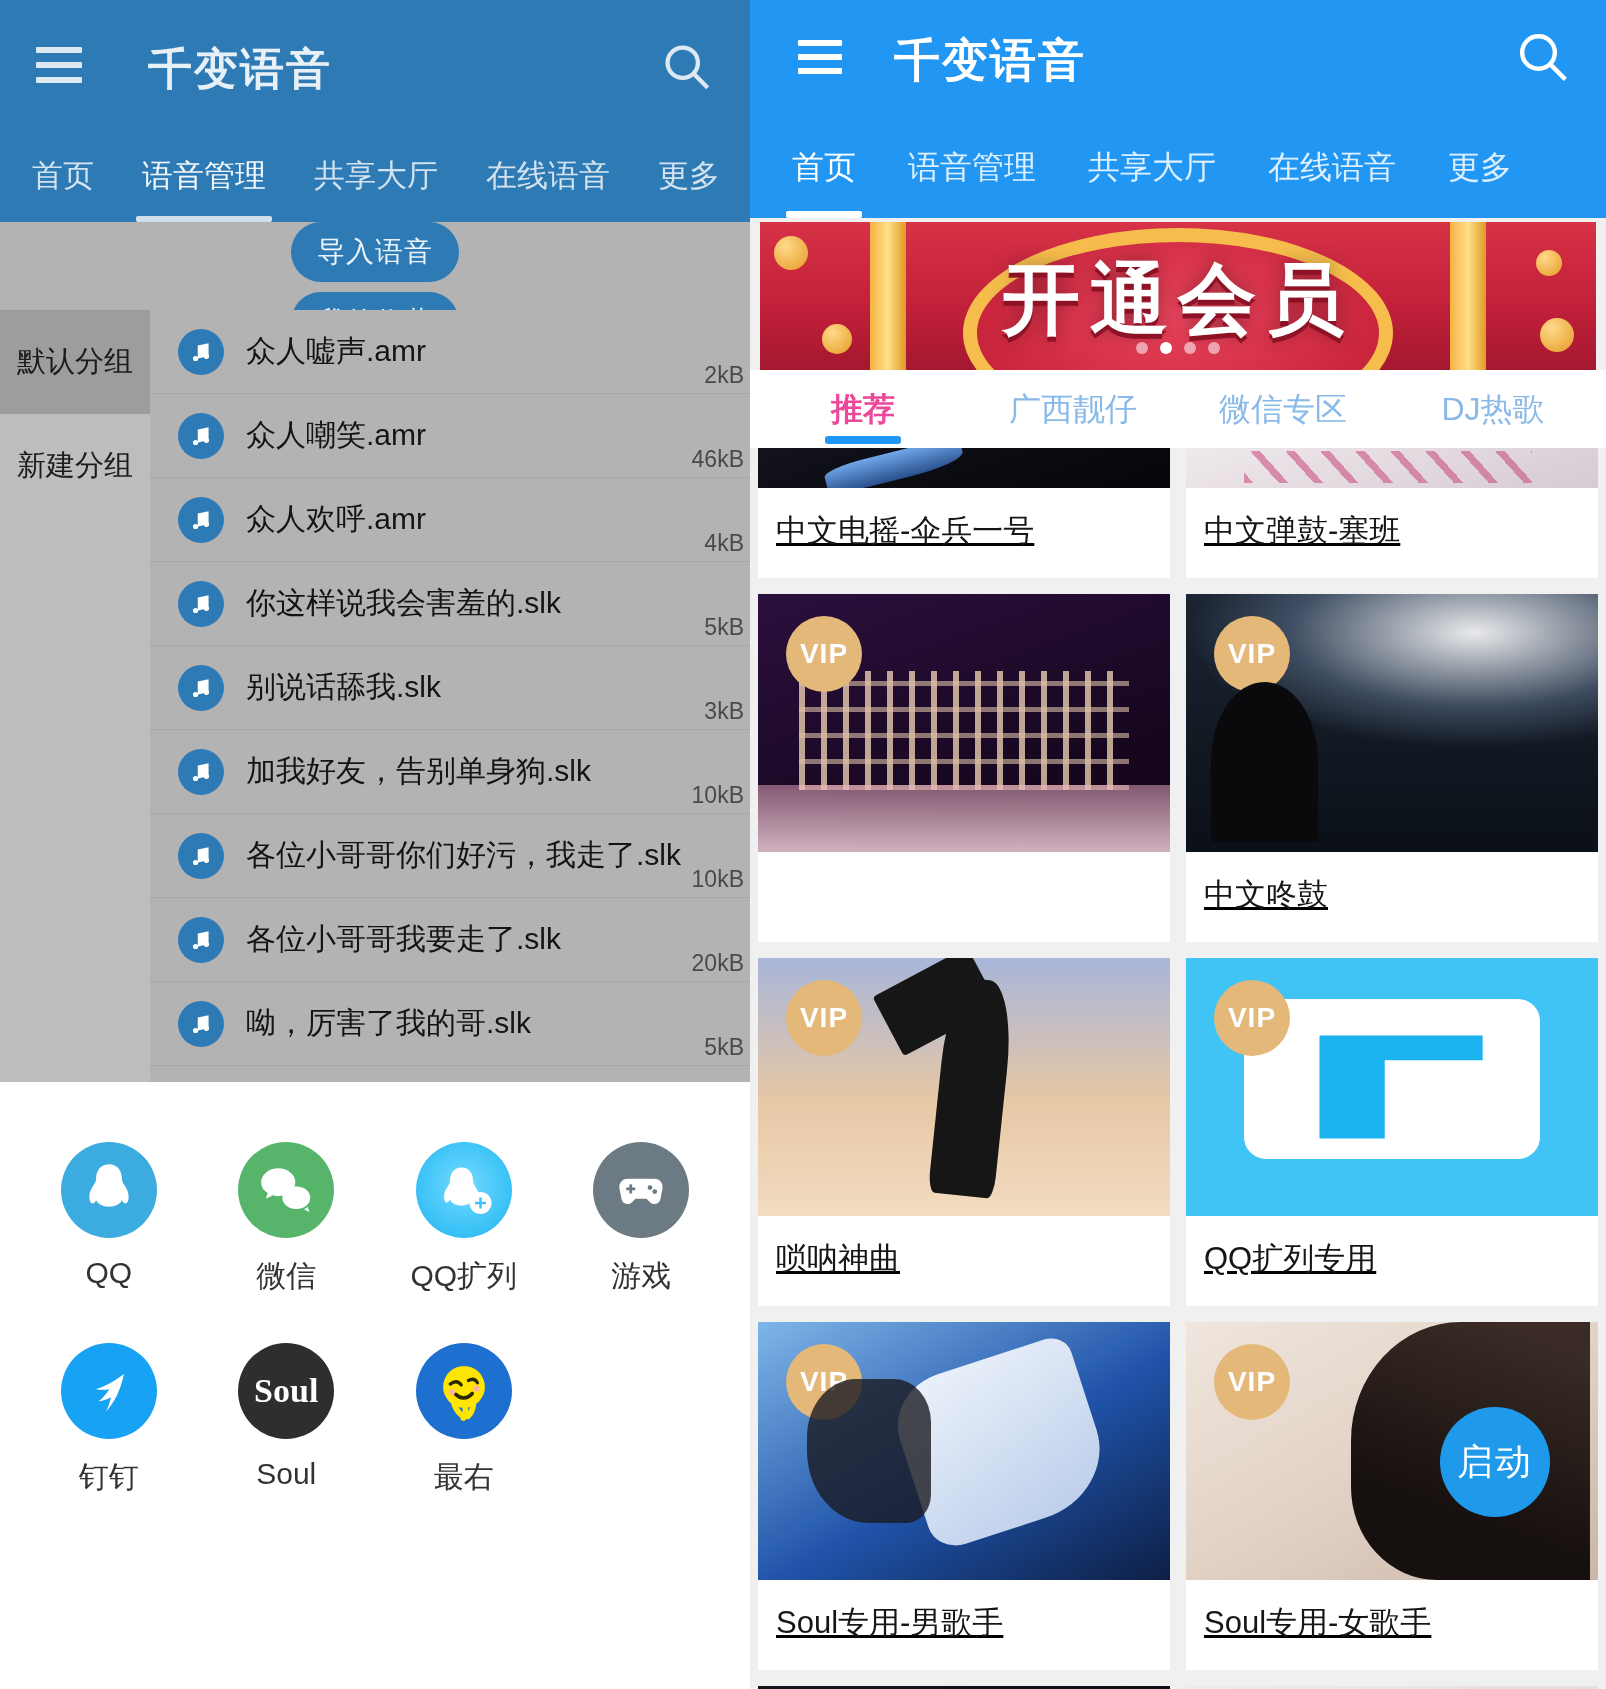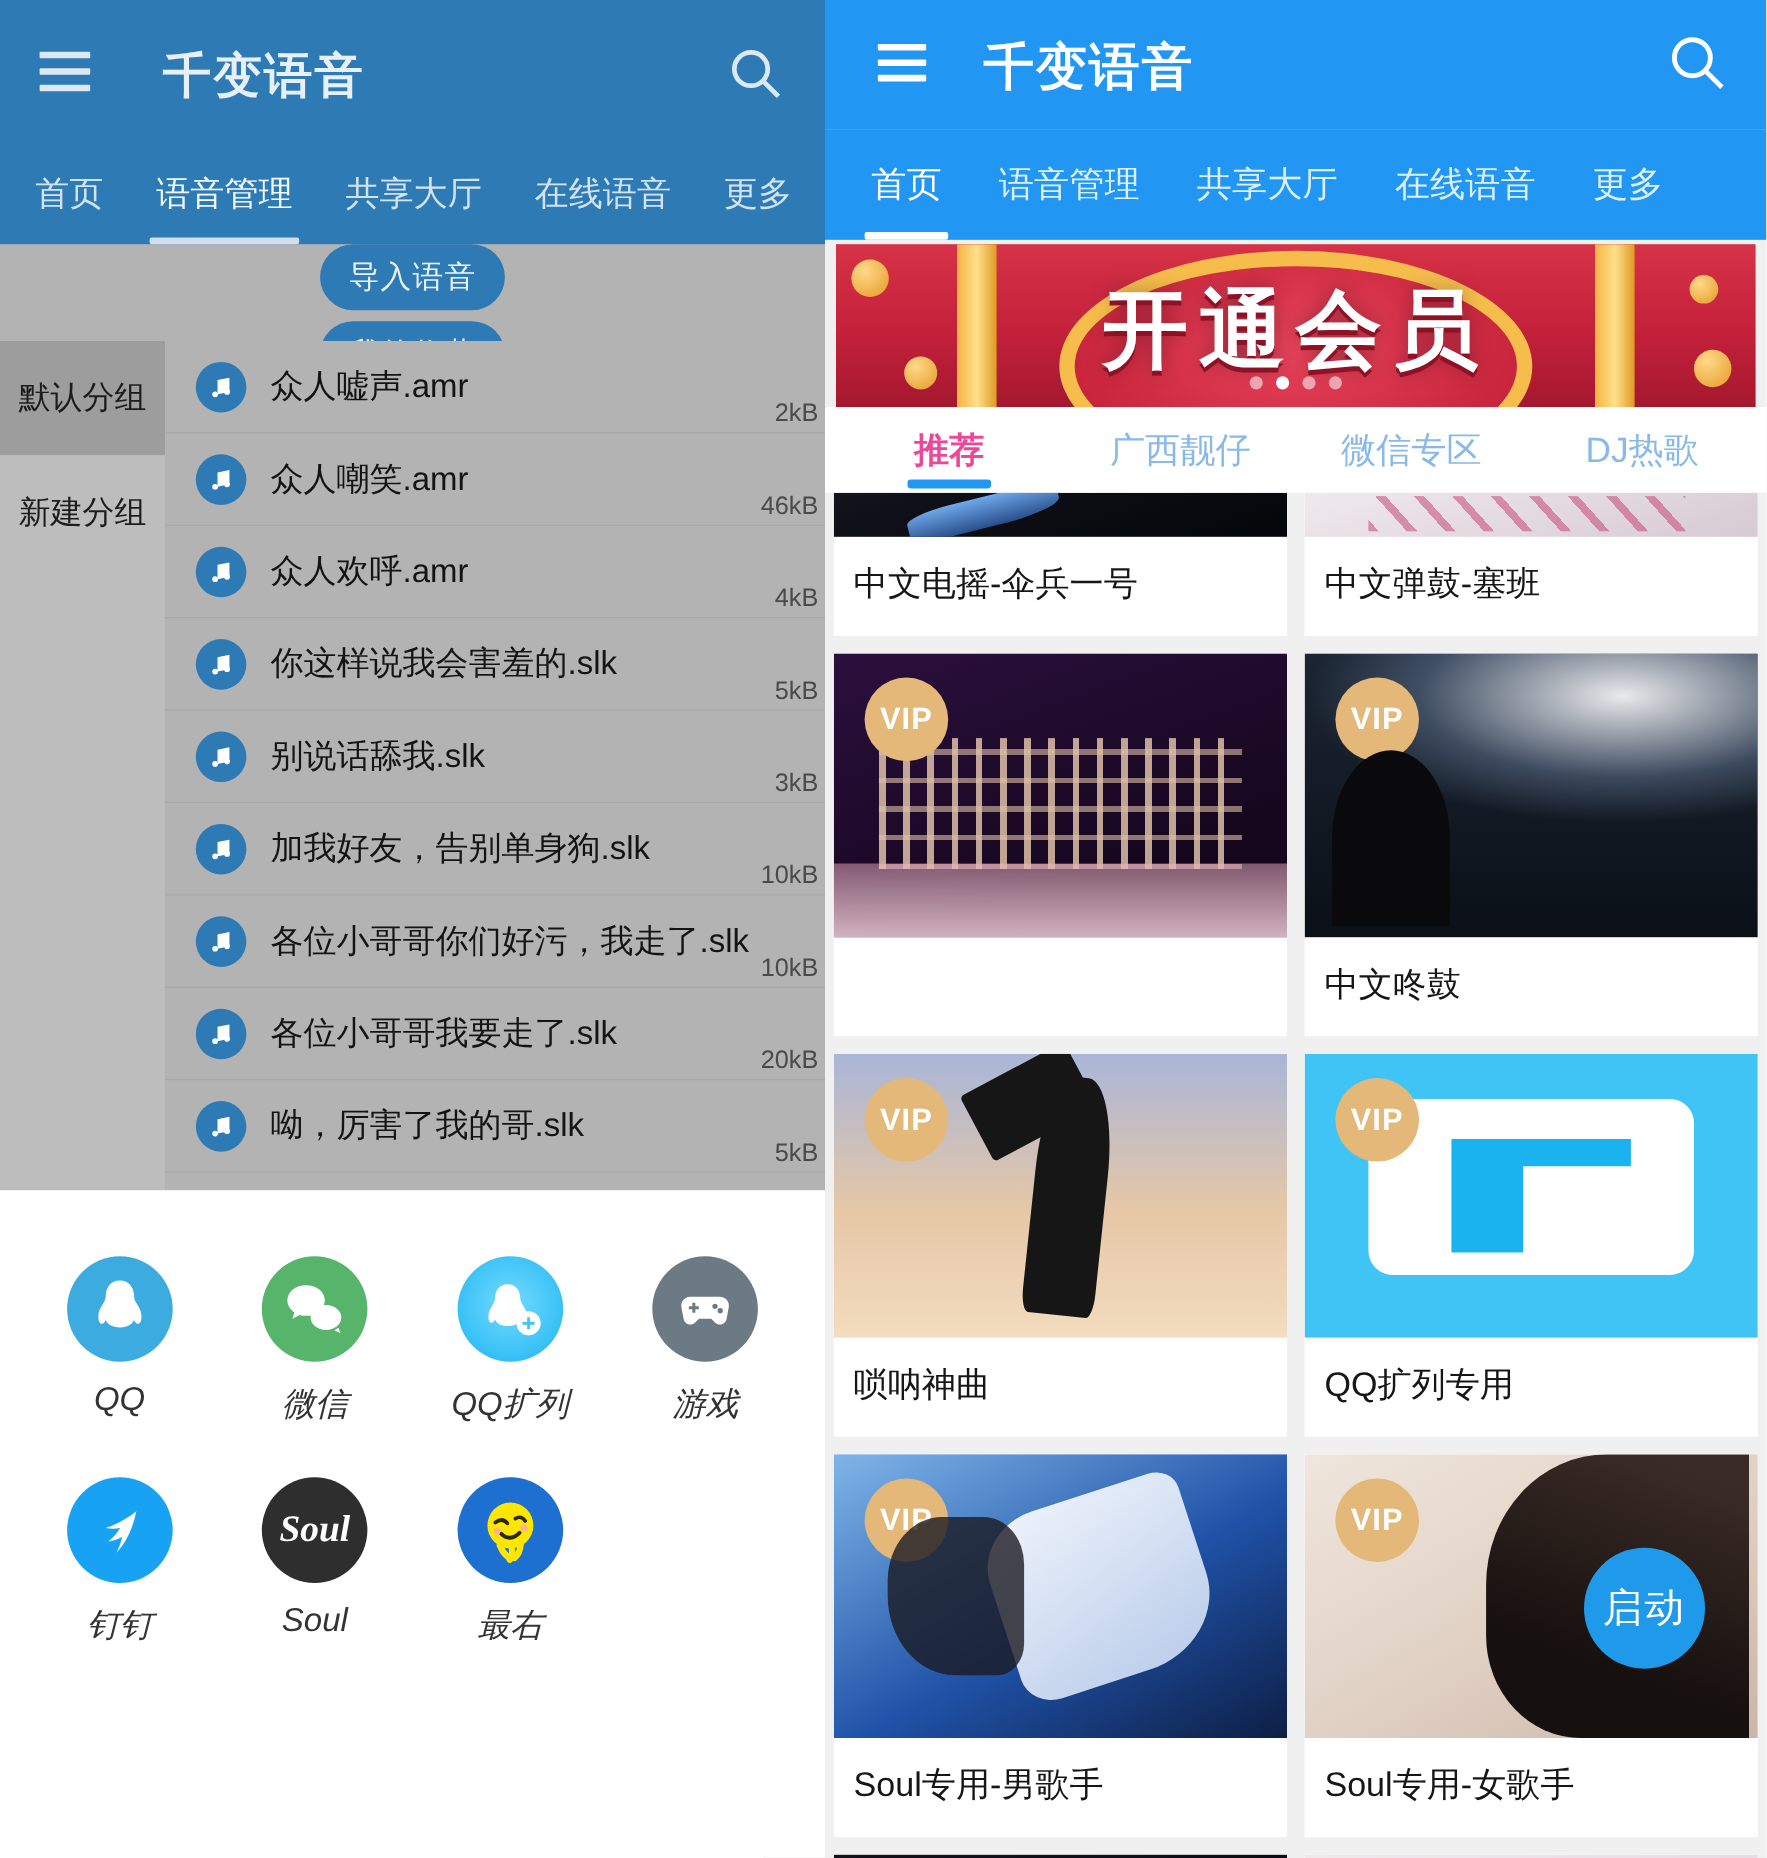--- a/index.html
+++ b/index.html
@@ -79,21 +79,21 @@
   .file-size {
     position: absolute; right: 6px; bottom: 4px;
     font-size: 23px; color: #4a4a4a;
   }
 
   .l-sheet {
     position: absolute; left: 0; right: 0; bottom: 0; height: 607px;
     background: #ffffff; padding: 60px 20px 0 20px;
   }
   .app-grid { display: grid; grid-template-columns: repeat(4, 1fr); row-gap: 46px; }
-  .app-cell { display: flex; flex-direction: column; align-items: center; cursor: pointer; font-style: italic; }
+  .app-cell { display: flex; flex-direction: column; align-items: center; cursor: pointer; }
   .app-ico {
     width: 96px; height: 96px; border-radius: 50%;
     display: flex; align-items: center; justify-content: center;
     position: relative; overflow: hidden;
   }
   .app-label { margin-top: 18px; font-size: 30px; color: #333; }
   .ico-qq { background: #3cabe0; }
   .ico-wechat { background: #56b56a; }
   .ico-qqext { background: radial-gradient(circle at 50% 45%, #74daff 0%, #3fc4f7 60%, #20b0ef 100%); }
   .ico-game { background: #6c7a83; }
@@ -165,21 +165,21 @@
   .cat-tab.active { color: #ec4899; font-weight: 700; }
   .cat-tab.active::after {
     content: ""; position: absolute; left: 50%; transform: translateX(-50%);
     bottom: 4px; width: 76px; height: 8px; background: #2196f3; border-radius: 3px;
   }
 
   .cards {
     padding: 0 8px 0 8px; display: grid; grid-template-columns: 1fr 1fr;
     column-gap: 16px; row-gap: 16px; background: #f0f0f0;
   }
-  .card { background: #ffffff; overflow: hidden; cursor: pointer; }
+  .card { background: #ffffff; overflow: hidden; cursor: pointer; text-decoration: underline; }
   .thumb { height: 258px; position: relative; overflow: hidden; }
   .card.clipped .thumb { height: 40px; }
   .vip {
     position: absolute; left: 28px; top: 22px; width: 76px; height: 76px;
     border-radius: 50%; background: #e3b878; color: #ffffff;
     display: flex; align-items: center; justify-content: center;
     font-size: 28px; font-weight: 700; letter-spacing: 1px;
   }
   .card-title { padding: 22px 18px 26px 18px; font-size: 31px; color: #161616; white-space: nowrap; }
 

